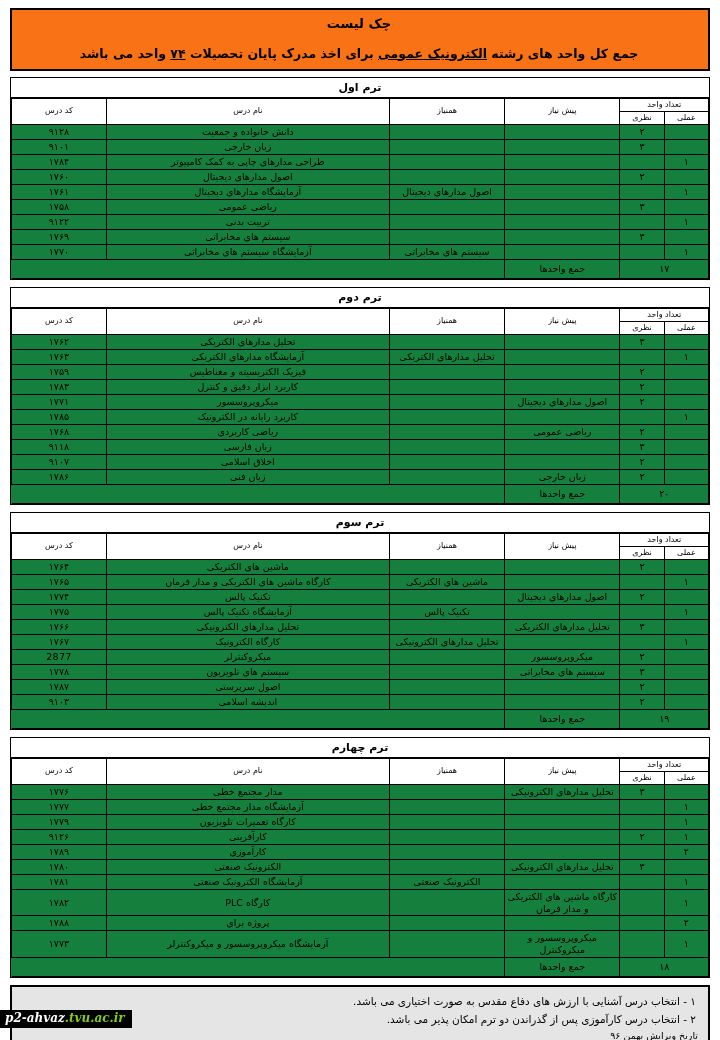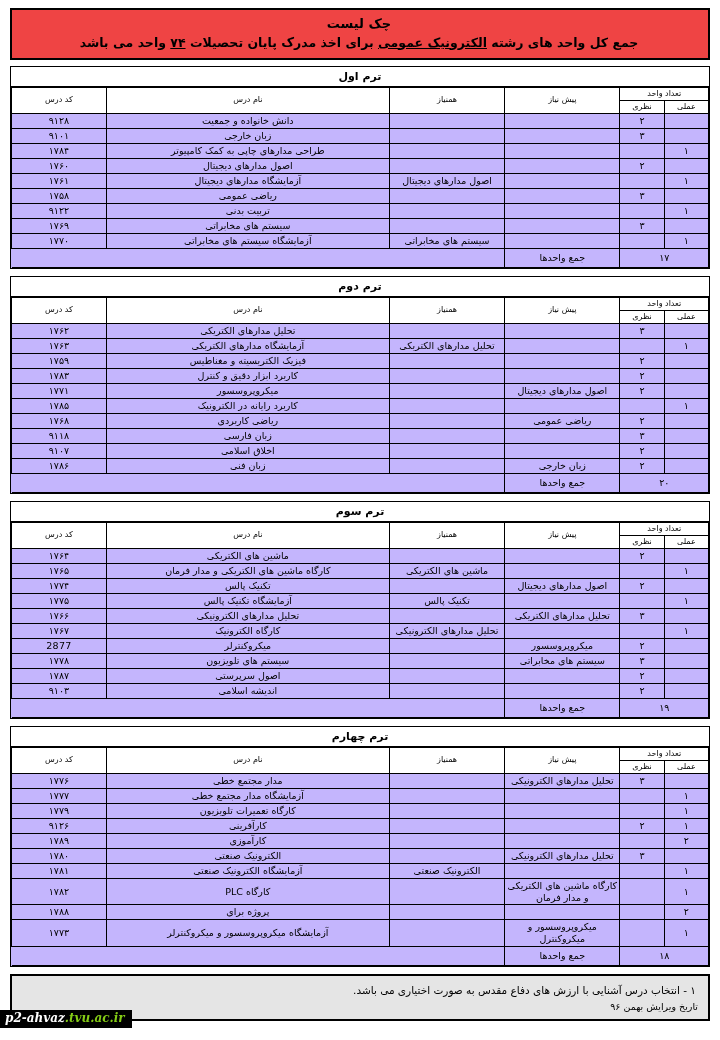--- a/index.html
+++ b/index.html
@@ -14,46 +14,46 @@
     width: 720px;
     height: 1040px;
     background: #ffffff;
     overflow: hidden;
     padding: 8px 10px 0 10px;
   }
 
   
   .title-banner {
     border: 2px solid #000;
-    background: #ef4444;
+    background: #f97316;
     text-align: center;
     padding: 5px 8px 6px 6px;
     margin-bottom: 6px;
   }
   .title-main {
     font-size: 13px;
     font-weight: bold;
     color: #000;
     line-height: 1.35;
     letter-spacing: 0.2px;
   }
   .title-sub {
     font-size: 12.5px;
     font-weight: bold;
     color: #000;
     line-height: 1.45;
-    margin-top: 1px;
+    margin-top: 12px;
   }
   .title-sub .u { text-decoration: underline; }
 
   
   .term-block {
     border: 1px solid #000;
     margin-bottom: 7px;
-    background: #c4b5fd;
+    background: #15803d;
   }
   .term-caption {
     text-align: center;
     font-size: 11px;
     font-weight: bold;
     padding: 3px 0 3px 0;
     border-bottom: 1px solid #000;
     background: #fff;
     color: #000;
   }
@@ -568,20 +568,21 @@
               <td class="sum-lbl">جمع واحدها</td>
               <td class="blank" colspan="3" style="border-left: none; border-bottom: 1px solid rgb(0, 0, 0);"></td>
             </tr>
           </tbody>
         </table>
       </div>
     </div>
 
   <div class="footer-block">
     <div class="note">۱ - انتخاب درس آشنایی با ارزش های دفاع مقدس به صورت اختیاری می باشد.</div>
+    <div class="note">۲ - انتخاب درس کارآموزی پس از گذراندن دو ترم امکان پذیر می باشد.</div>
     <div class="footer-bottom">
       <div class="rev-date">تاریخ ویرایش بهمن ۹۶</div>
       <div class="spacer"></div>
     </div>
   </div>
 
   <div class="watermark">
     <span class="wm-a">p2-ahvaz</span><span class="wm-b">.tvu.ac.ir</span>
   </div>
 

